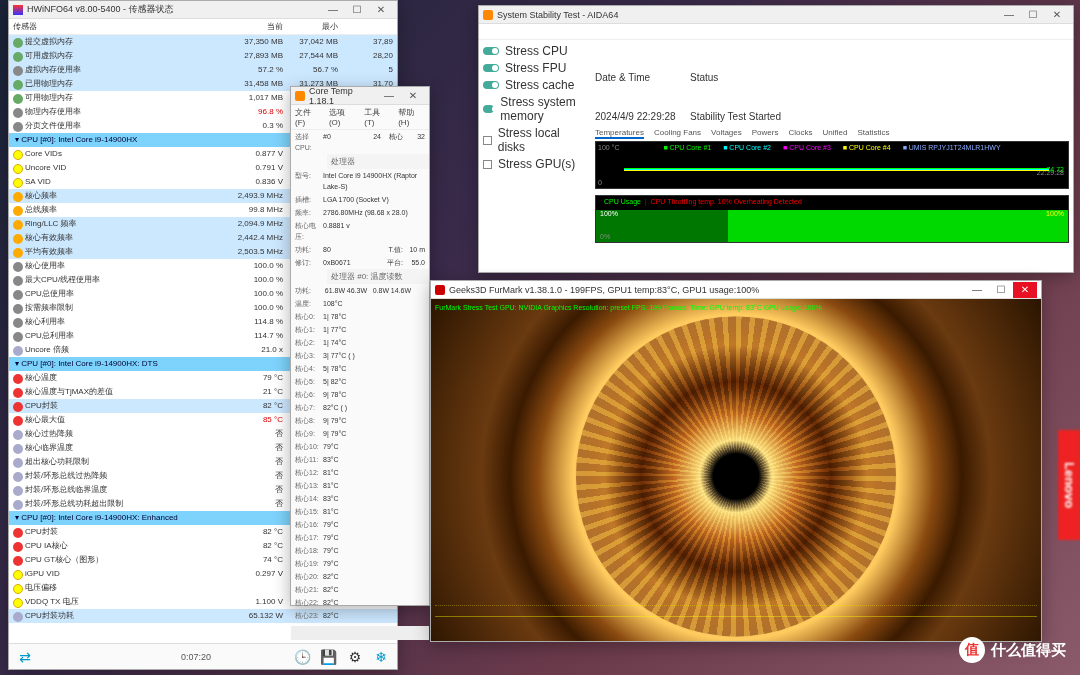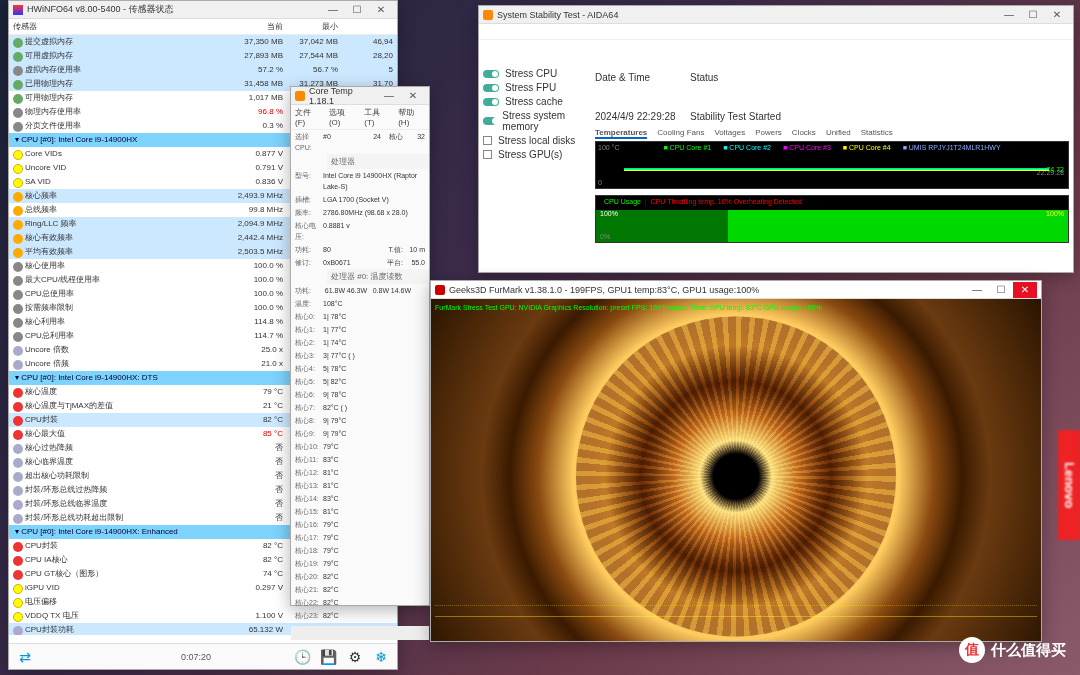--- a/index.html
+++ b/index.html
@@ -42,21 +42,21 @@
 .ct-row .k { flex: 0 0 28px; color: #666; }
 .ct-row .v { flex: 1; text-align: left; }
 .ct-row .v2, .ct-row .v3, .ct-row .v4 { width: 22px; text-align: right; }
 .ct-cores { max-height: 340px; }
 .ct-bar { height: 14px; margin-top: 4px; background: #eee; position: relative; }
 
 
 #aida { left: 478px; top: 5px; width: 596px; height: 268px; }
 #aida .toolbar { height: 16px; border-bottom: 1px solid #eee; }
 #aida .content { display: flex; height: 230px; }
-#aida .left { width: 112px; padding: 4px; font-size: 10px; margin-top: 24px; }
+#aida .left { width: 112px; padding: 4px; font-size: 12px; }
 #aida .left label { display: flex; align-items: center; gap: 3px; margin-bottom: 3px; }
 #aida .right { flex: 1; padding: 4px; }
 #aida .info-row { display: flex; font-size: 10px; margin-bottom: 2px; color: #333; margin-top: 28px; }
 #aida .info-row .k { width: 95px; }
 #aida .info-row .v { flex: 1; }
 #aida .tabs { display: flex; font-size: 8px; color: #555; gap: 10px; margin: 6px 0 2px 0; }
 #aida .graph { height: 48px; background: #000; margin-bottom: 6px; position: relative; border: 1px solid #333; }
 #aida .graph .legend { position: absolute; top: 2px; left: 0; right: 0; font-size: 7px; color: #8f8; display: flex; justify-content: center; gap: 12px; }
 #aida .graph .legend span.c1 { color: #0f0; }
 #aida .graph .legend span.c2 { color: #0ff; }
@@ -145,21 +145,21 @@
           <div class="info-row">
             <span class="k">Date &amp; Time</span>
             <span class="v">Status</span>
           </div>
           <div class="info-row">
             <span class="k">2024/4/9 22:29:28</span>
             <span class="v">Stability Test Started</span>
           </div>
         </div>
       <div class="tabs" id="aida-tabs">
-          <span style="border-bottom: 2px solid rgb(0, 102, 204); font-weight: bold;">Temperatures</span>
+          <span style="border-bottom: 2px solid rgb(0, 102, 204);">Temperatures</span>
           <span>Cooling Fans</span>
           <span>Voltages</span>
           <span>Powers</span>
           <span>Clocks</span>
           <span>Unified</span>
           <span>Statistics</span>
         </div>
       <div class="graph">
         <div class="legend" id="aida-g1-legend">
             <span class="c1">■ CPU Core #1</span>
@@ -207,21 +207,21 @@
     <span class="c4"> </span>
   </div>
   <div class="body" id="hwinfo-body">
       <div class="sensor-row sel">
         <span class="c1">
           <span class="icon ii-mem"></span>
           <span>提交虚拟内存</span>
         </span>
         <span class="c2 ">37,350 MB</span>
         <span class="c3">37,042 MB</span>
-        <span class="c4">46,94</span>
+        <span class="c4">37,89</span>
       </div>
       <div class="sensor-row sel">
         <span class="c1">
           <span class="icon ii-mem"></span>
           <span>可用虚拟内存</span>
         </span>
         <span class="c2 ">27,893 MB</span>
         <span class="c3">27,544 MB</span>
         <span class="c4">28,20</span>
       </div>
@@ -389,29 +389,20 @@
         <span class="c2 ">114.8 %</span>
         <span class="c3"></span>
         <span class="c4"></span>
       </div>
       <div class="sensor-row">
         <span class="c1">
           <span class="icon ii-usage"></span>
           <span>CPU总利用率</span>
         </span>
         <span class="c2 ">114.7 %</span>
-        <span class="c3"></span>
-        <span class="c4"></span>
-      </div>
-      <div class="sensor-row">
-        <span class="c1">
-          <span class="icon ii-other"></span>
-          <span>Uncore 倍数</span>
-        </span>
-        <span class="c2 ">25.0 x</span>
         <span class="c3"></span>
         <span class="c4"></span>
       </div>
       <div class="sensor-row">
         <span class="c1">
           <span class="icon ii-other"></span>
           <span>Uncore 倍频</span>
         </span>
         <span class="c2 ">21.0 x</span>
         <span class="c3"></span>

